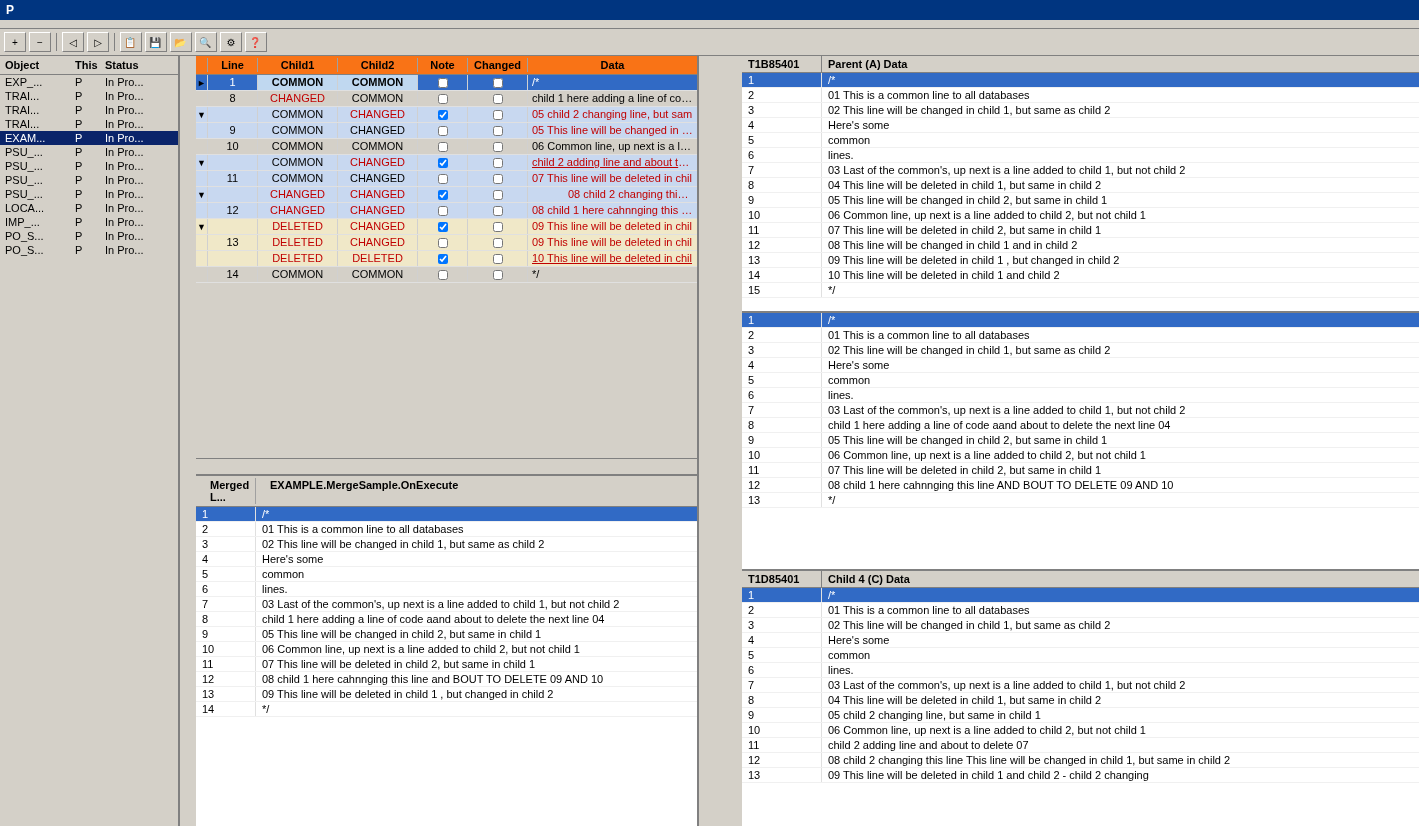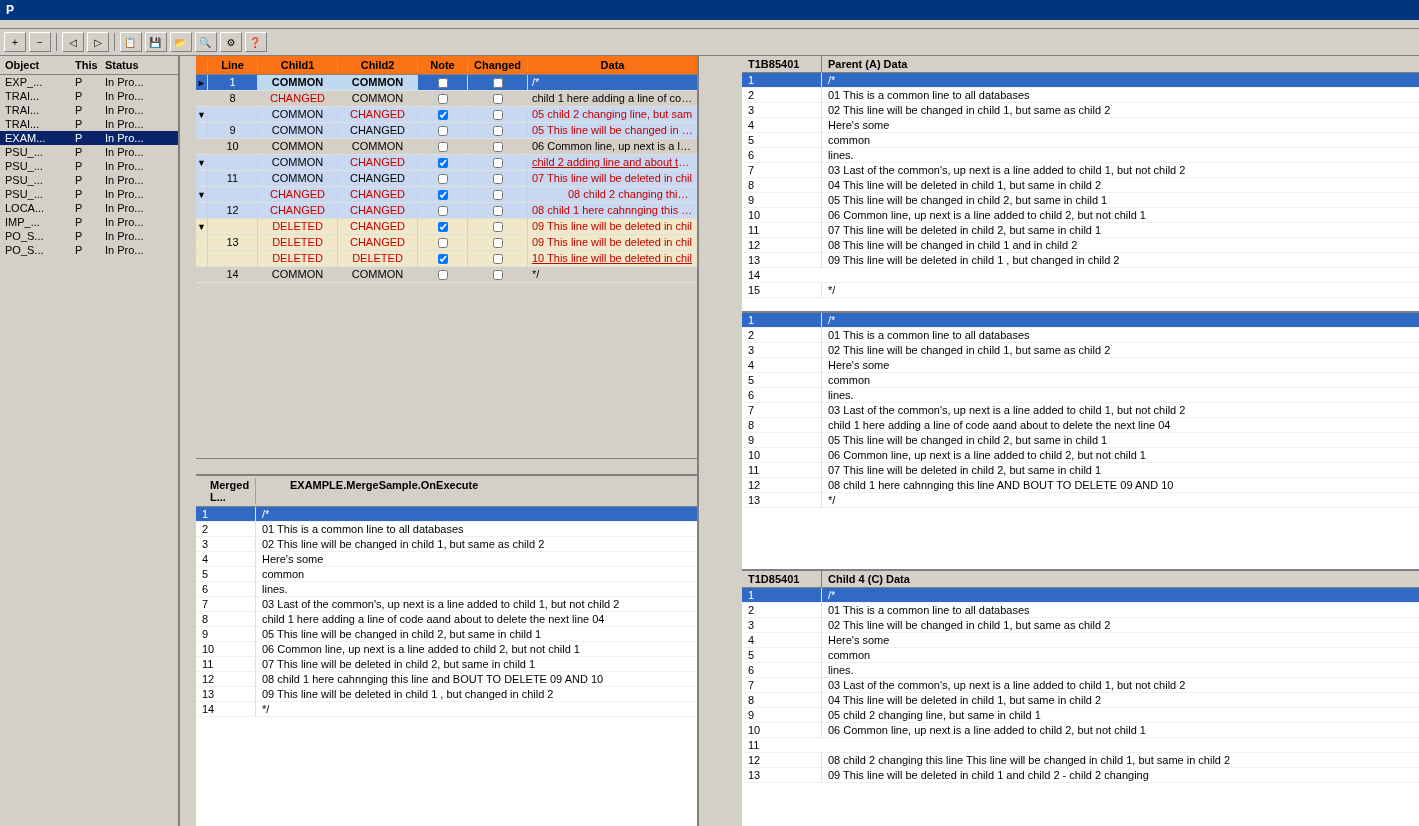--- a/index.html
+++ b/index.html
@@ -163,21 +163,21 @@
       grid-template-columns: 60px 1fr;
       background: #d4d0c8;
       border-bottom: 1px solid #808080;
       padding: 2px 0;
       font-weight: bold;
     }
     .merged-header span {
       padding: 1px 14px;
       border-right: 1px solid #a0a0a0;
     }
-    .merged-header span:last-child { border-right: none; margin-left: 20px; }
+    .merged-header span:last-child { border-right: none; }
     
     .merged-body { flex: 1; overflow-y: auto; background: white; }
     .merged-row {
       display: grid;
       grid-template-columns: 60px 1fr;
       border-bottom: 1px solid #f0f0f0;
       min-height: 15px;
     }
     .merged-cell { padding: 1px 6px; border-right: 1px solid #e0e0e0; overflow: hidden; text-overflow: ellipsis; white-space: nowrap; }
     .merged-cell:last-child { border-right: none; }
@@ -652,20 +652,21 @@
           <div class="right-data-row">
             <div class="right-data-cell">12</div>
             <div class="right-data-cell">08 This line will be changed in child 1 and in child 2</div>
           </div>
           <div class="right-data-row">
             <div class="right-data-cell">13</div>
             <div class="right-data-cell">09 This line will be deleted in child 1 , but changed in child 2</div>
           </div>
           <div class="right-data-row">
             <div class="right-data-cell">14</div>
+            <div class="right-data-cell">10 This line will be deleted in child 1 and child 2</div>
           </div>
           <div class="right-data-row">
             <div class="right-data-cell">15</div>
             <div class="right-data-cell">*/</div>
           </div>
         </div>
       </div>
       <div class="right-section">
         <div class="right-data-body">
           <div class="right-data-row row-highlight">
@@ -763,20 +764,21 @@
           <div class="right-data-row">
             <div class="right-data-cell">9</div>
             <div class="right-data-cell">05 child 2 changing line, but same in child 1</div>
           </div>
           <div class="right-data-row">
             <div class="right-data-cell">10</div>
             <div class="right-data-cell">06 Common line, up next is a line added to child 2, but not child 1</div>
           </div>
           <div class="right-data-row">
             <div class="right-data-cell">11</div>
+            <div class="right-data-cell">child 2 adding line and about to delete 07</div>
           </div>
           <div class="right-data-row">
             <div class="right-data-cell">12</div>
             <div class="right-data-cell">08 child 2 changing this line This line will be changed in child 1, but same in child 2</div>
           </div>
           <div class="right-data-row">
             <div class="right-data-cell">13</div>
             <div class="right-data-cell">09 This line will be deleted in child 1 and child 2 - child 2 changing</div>
           </div>
         </div>

